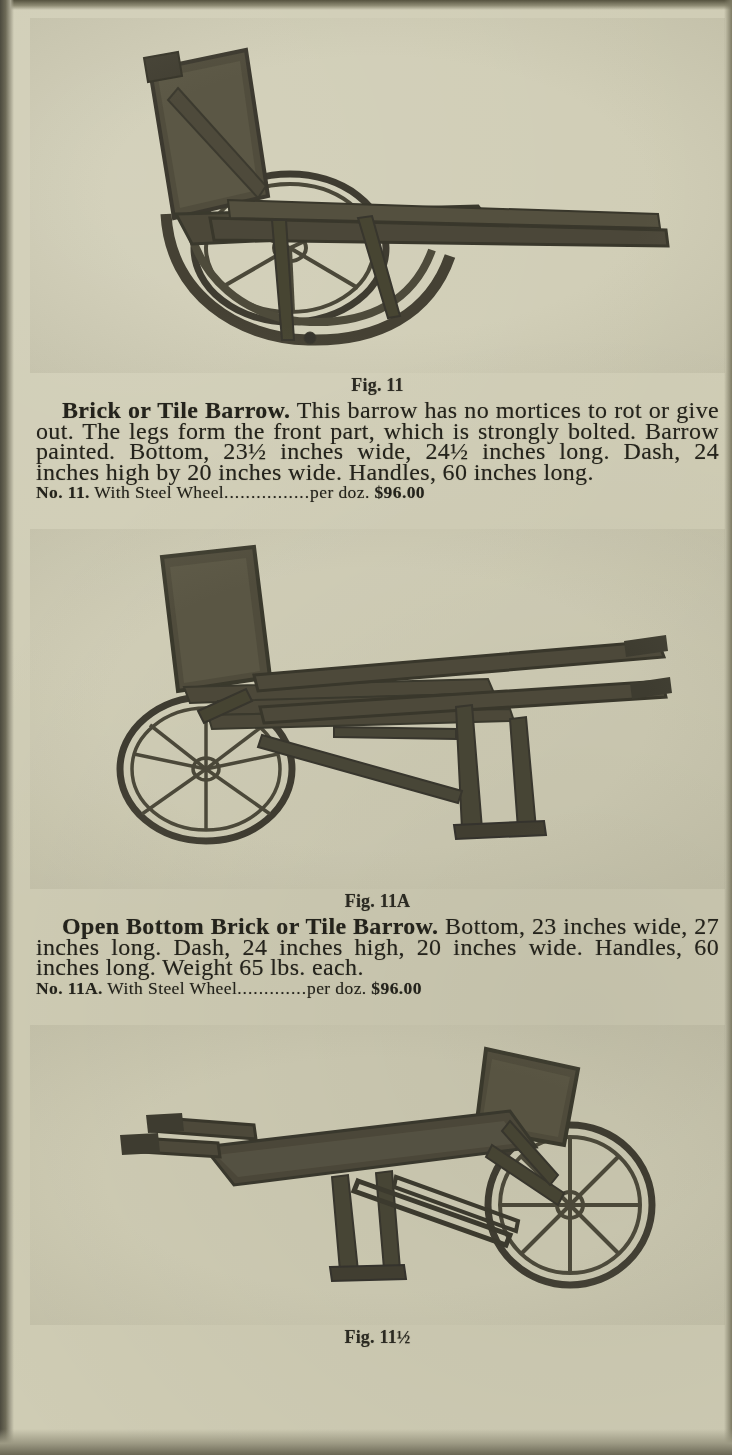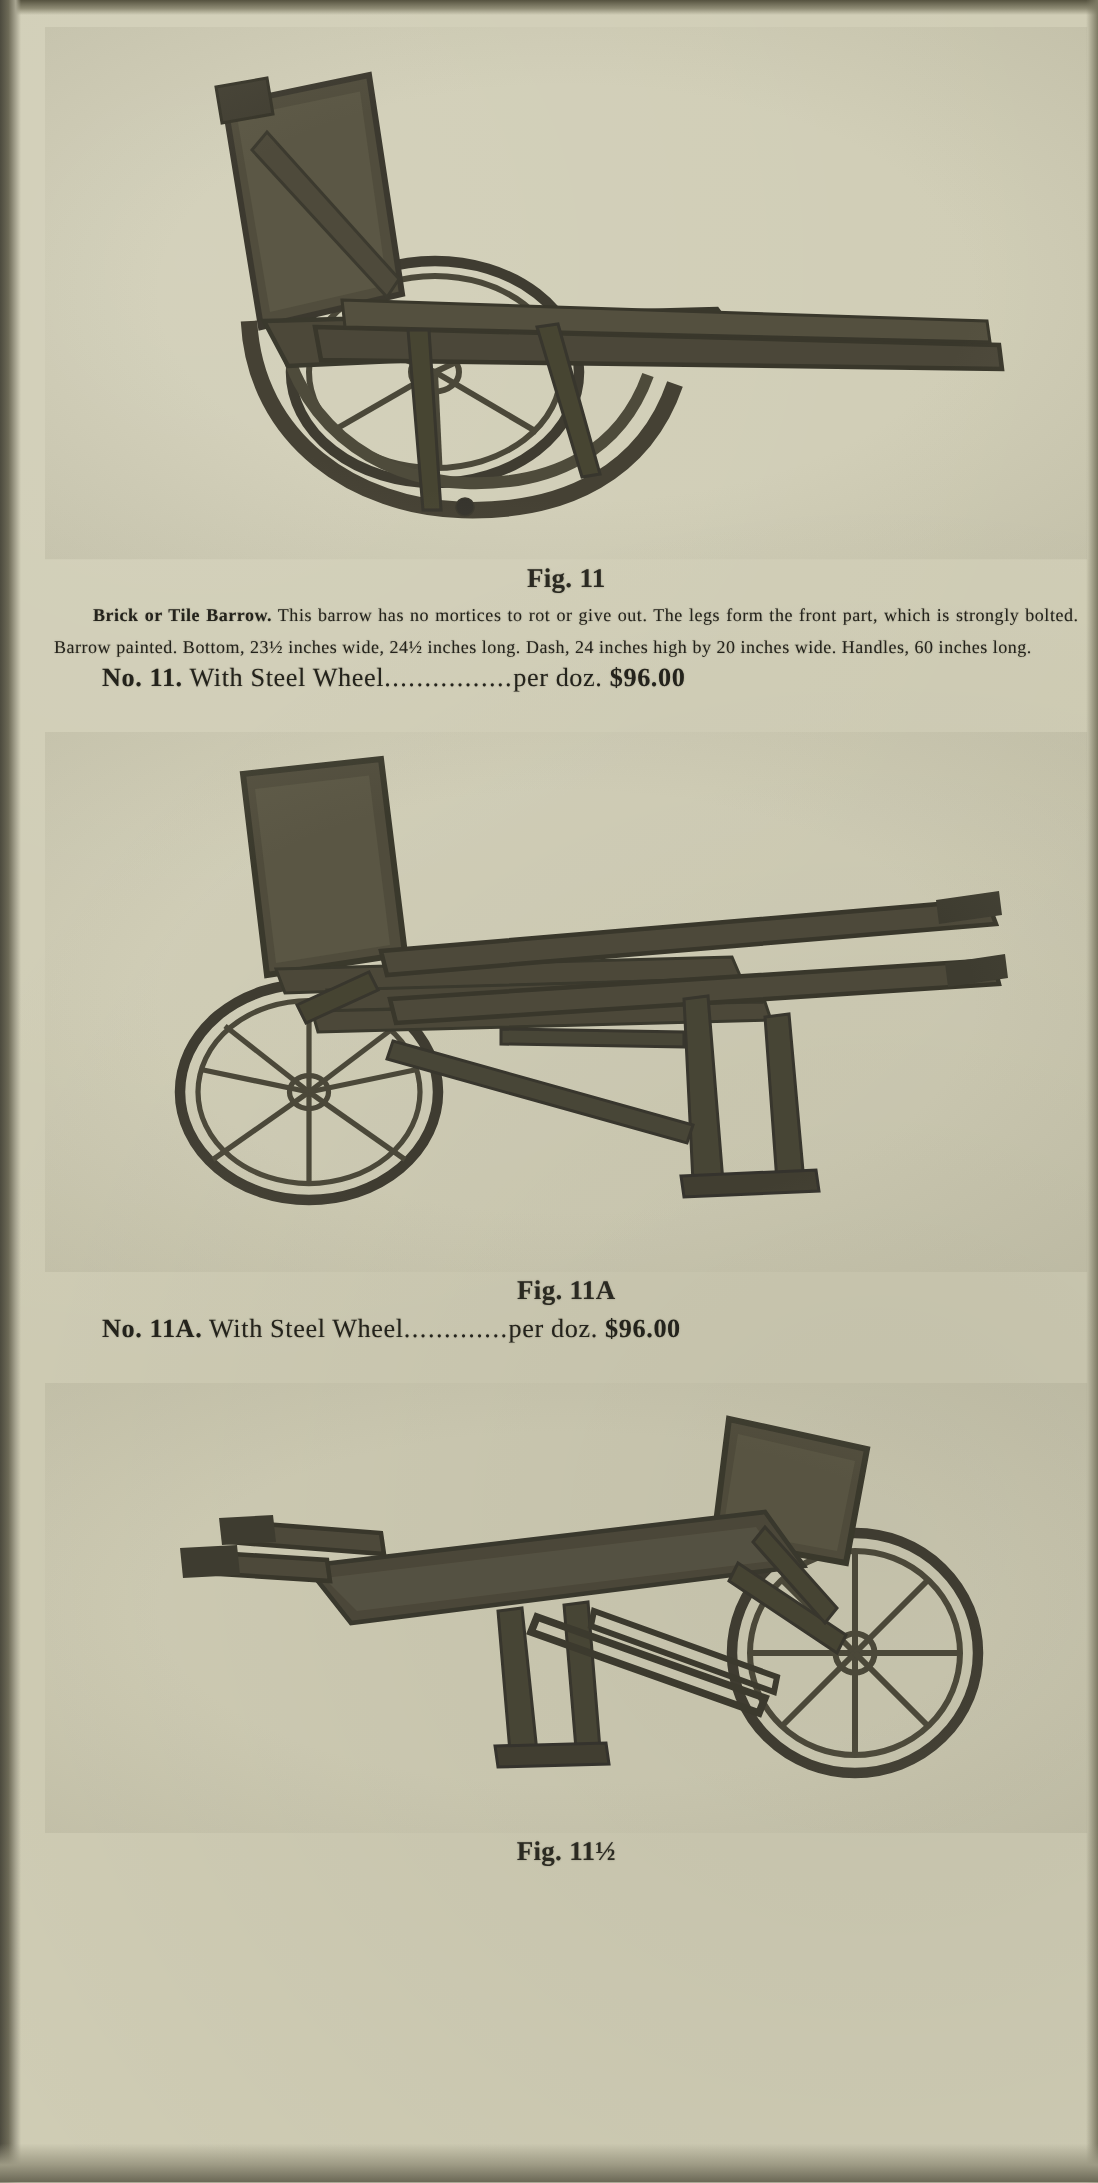--- a/index.html
+++ b/index.html
@@ -72,42 +72,41 @@
     font-weight: bold;
     font-size: 18px;
     color: #2b2a22;
     letter-spacing: 0.2px;
     margin: 2px 0 4px 0;
     text-shadow: 0 0 1px rgba(60,58,44,0.5);
   }
 
   .desc {
     font-family: "Liberation Serif", serif;
-    font-size: 12px;
+    font-size: 24px;
     line-height: 20.5px;
     color: #24231c;
     letter-spacing: 0.35px;
     text-align: justify;
     margin: 0 0 0 0;
     padding: 0 6px 0 6px;
     text-shadow: 0 0 1px rgba(70,68,52,0.45);
   }
   .desc .lead { font-weight: bold; }
   .desc .indent { display: inline-block; width: 26px; }
 
   .price-line {
     font-family: "Liberation Serif", serif;
     font-size: 17.5px;
     line-height: 21px;
     color: #24231c;
     letter-spacing: 0.4px;
     padding: 0 6px;
     white-space: nowrap;
     text-shadow: 0 0 1px rgba(70,68,52,0.45);
-    margin-left: 32px;
   }
   .price-line .no { font-weight: bold; }
   .price-line .dots { letter-spacing: 1px; }
   .price-line .amt { font-weight: bold; }
   .spacer-md { height: 26px; }
 
   
   .ill { display: block; margin: 0 auto; filter: contrast(0.95) brightness(0.98); }
   .fade {
     position: absolute; inset: 0; pointer-events: none;
@@ -221,20 +220,21 @@
             <path d="M276 198 L398 200 L398 210 L276 208 Z" fill="#474434" stroke="#35332a" stroke-width="2"></path>
 
             <path d="M140 182 L188 160 L194 172 L146 194 Z" fill="#45422f" stroke="#35332a" stroke-width="2"></path>
           </g>
         </svg>
         <div class="fade"></div>
       </div>
 
       <div class="fig-caption">Fig. 11A</div>
 
+      <p class="desc"><span class="indent"></span><span class="lead">Open Bottom Brick or Tile Barrow.</span> <span>Bottom, 23 inches wide, 27 inches long. Dash, 24 inches high, 20 inches wide. Handles, 60 inches long. Weight 65 lbs. each.</span></p>
 
       <div class="price-line"><span class="no">No. 11A.</span> <span>With Steel Wheel</span><span class="dots">.............</span><span>per doz.</span> <span class="amt">$96.00</span></div>
 
       <div class="spacer-md"></div>
     </div>
 
     <div class="entry">
 
       <div class="figure-box f3">
         <svg class="ill" width="640" height="295" viewBox="0 0 640 295" xmlns="http://www.w3.org/2000/svg">

